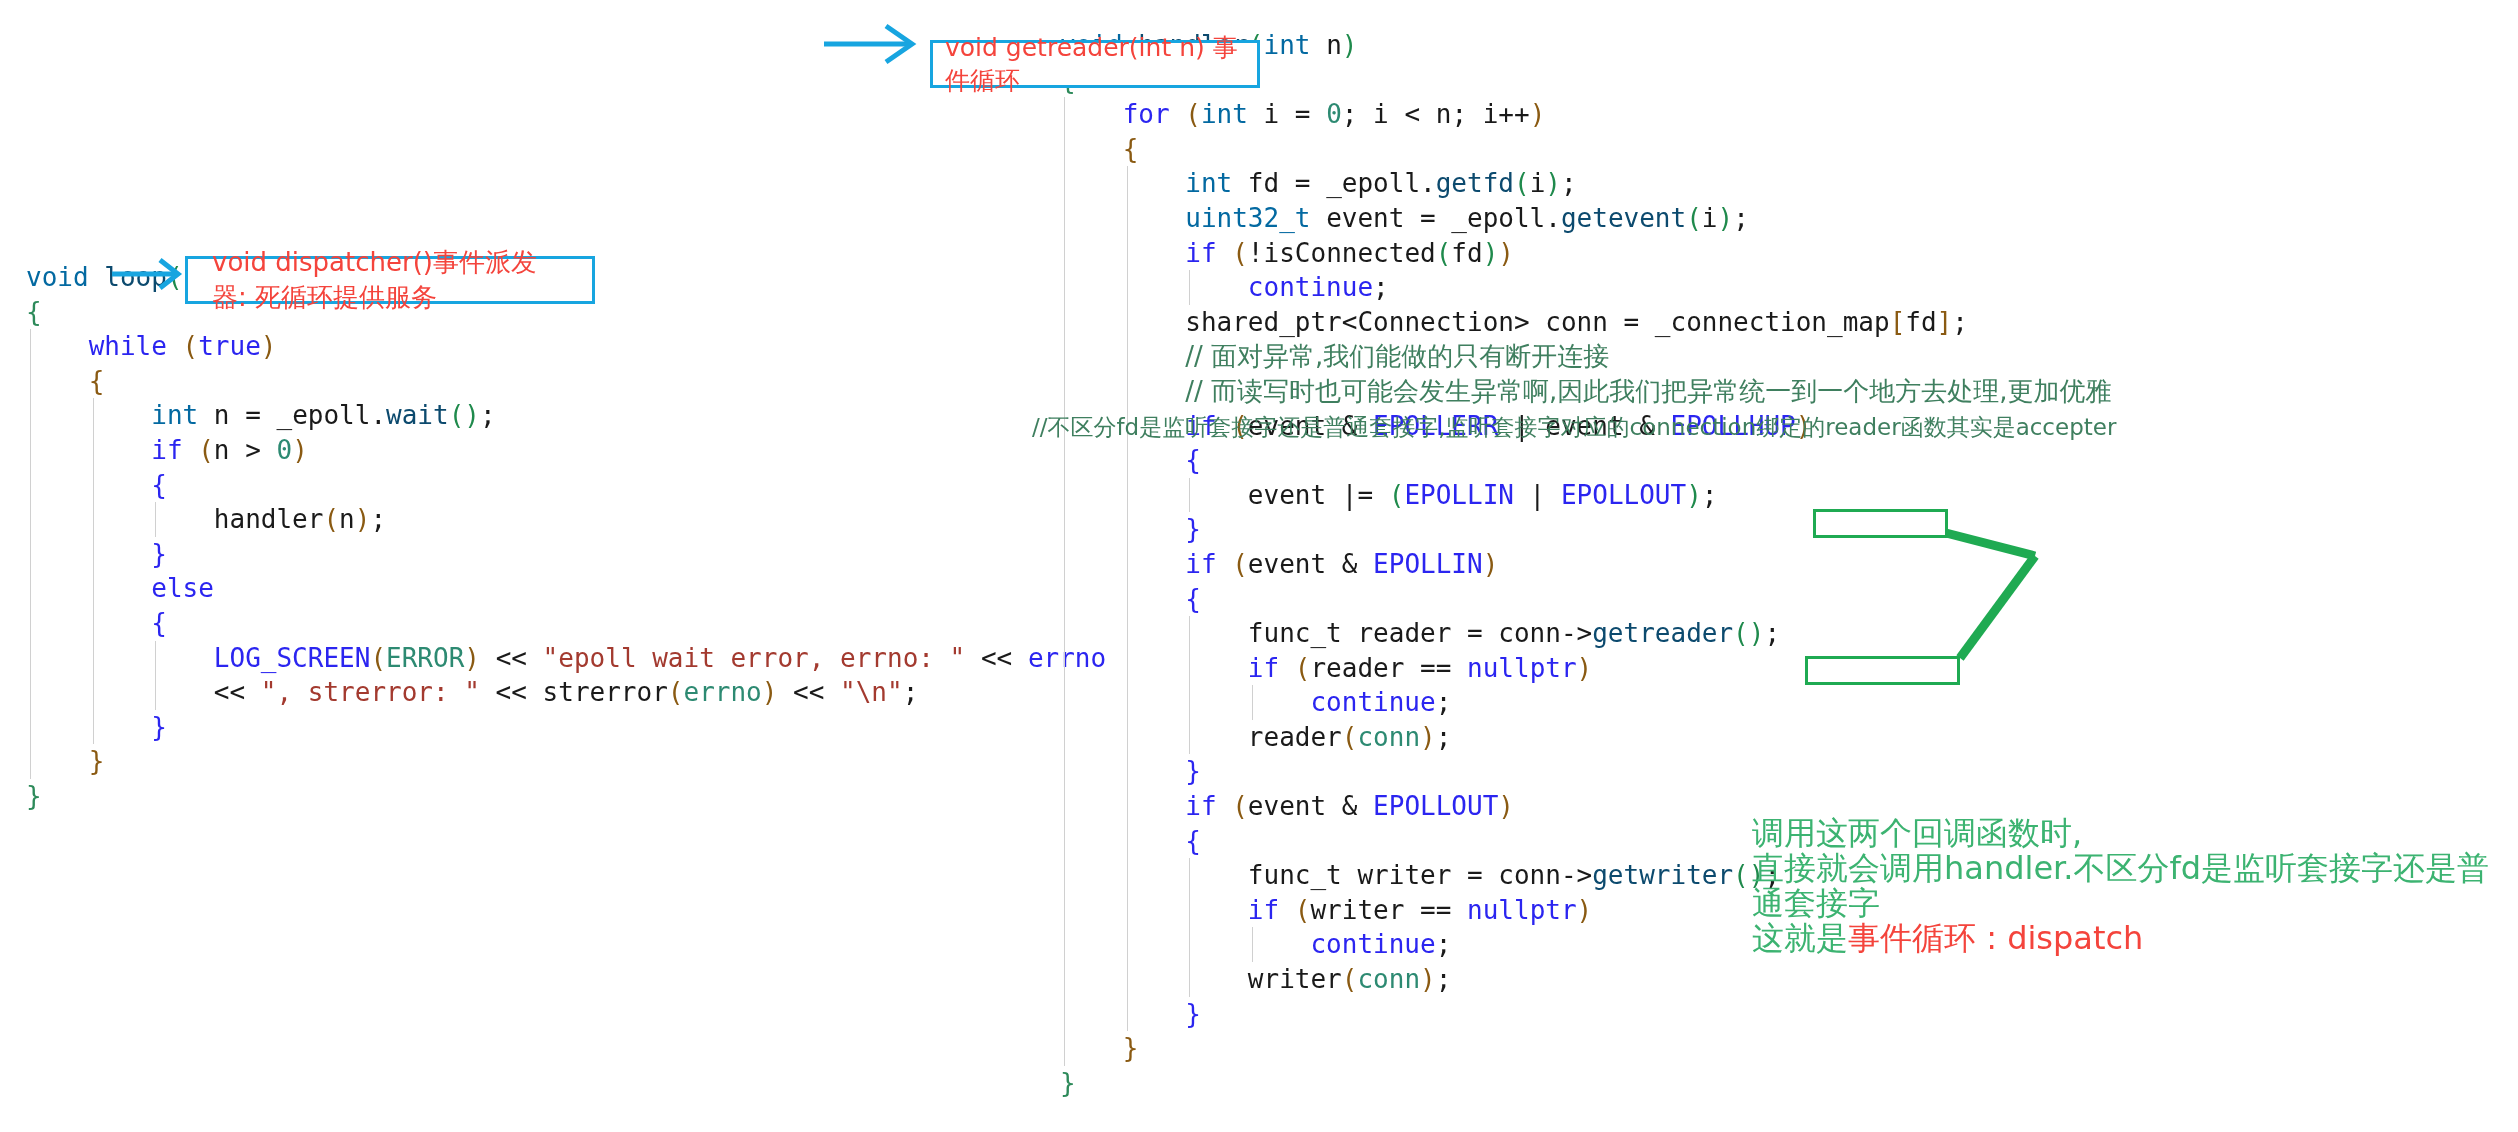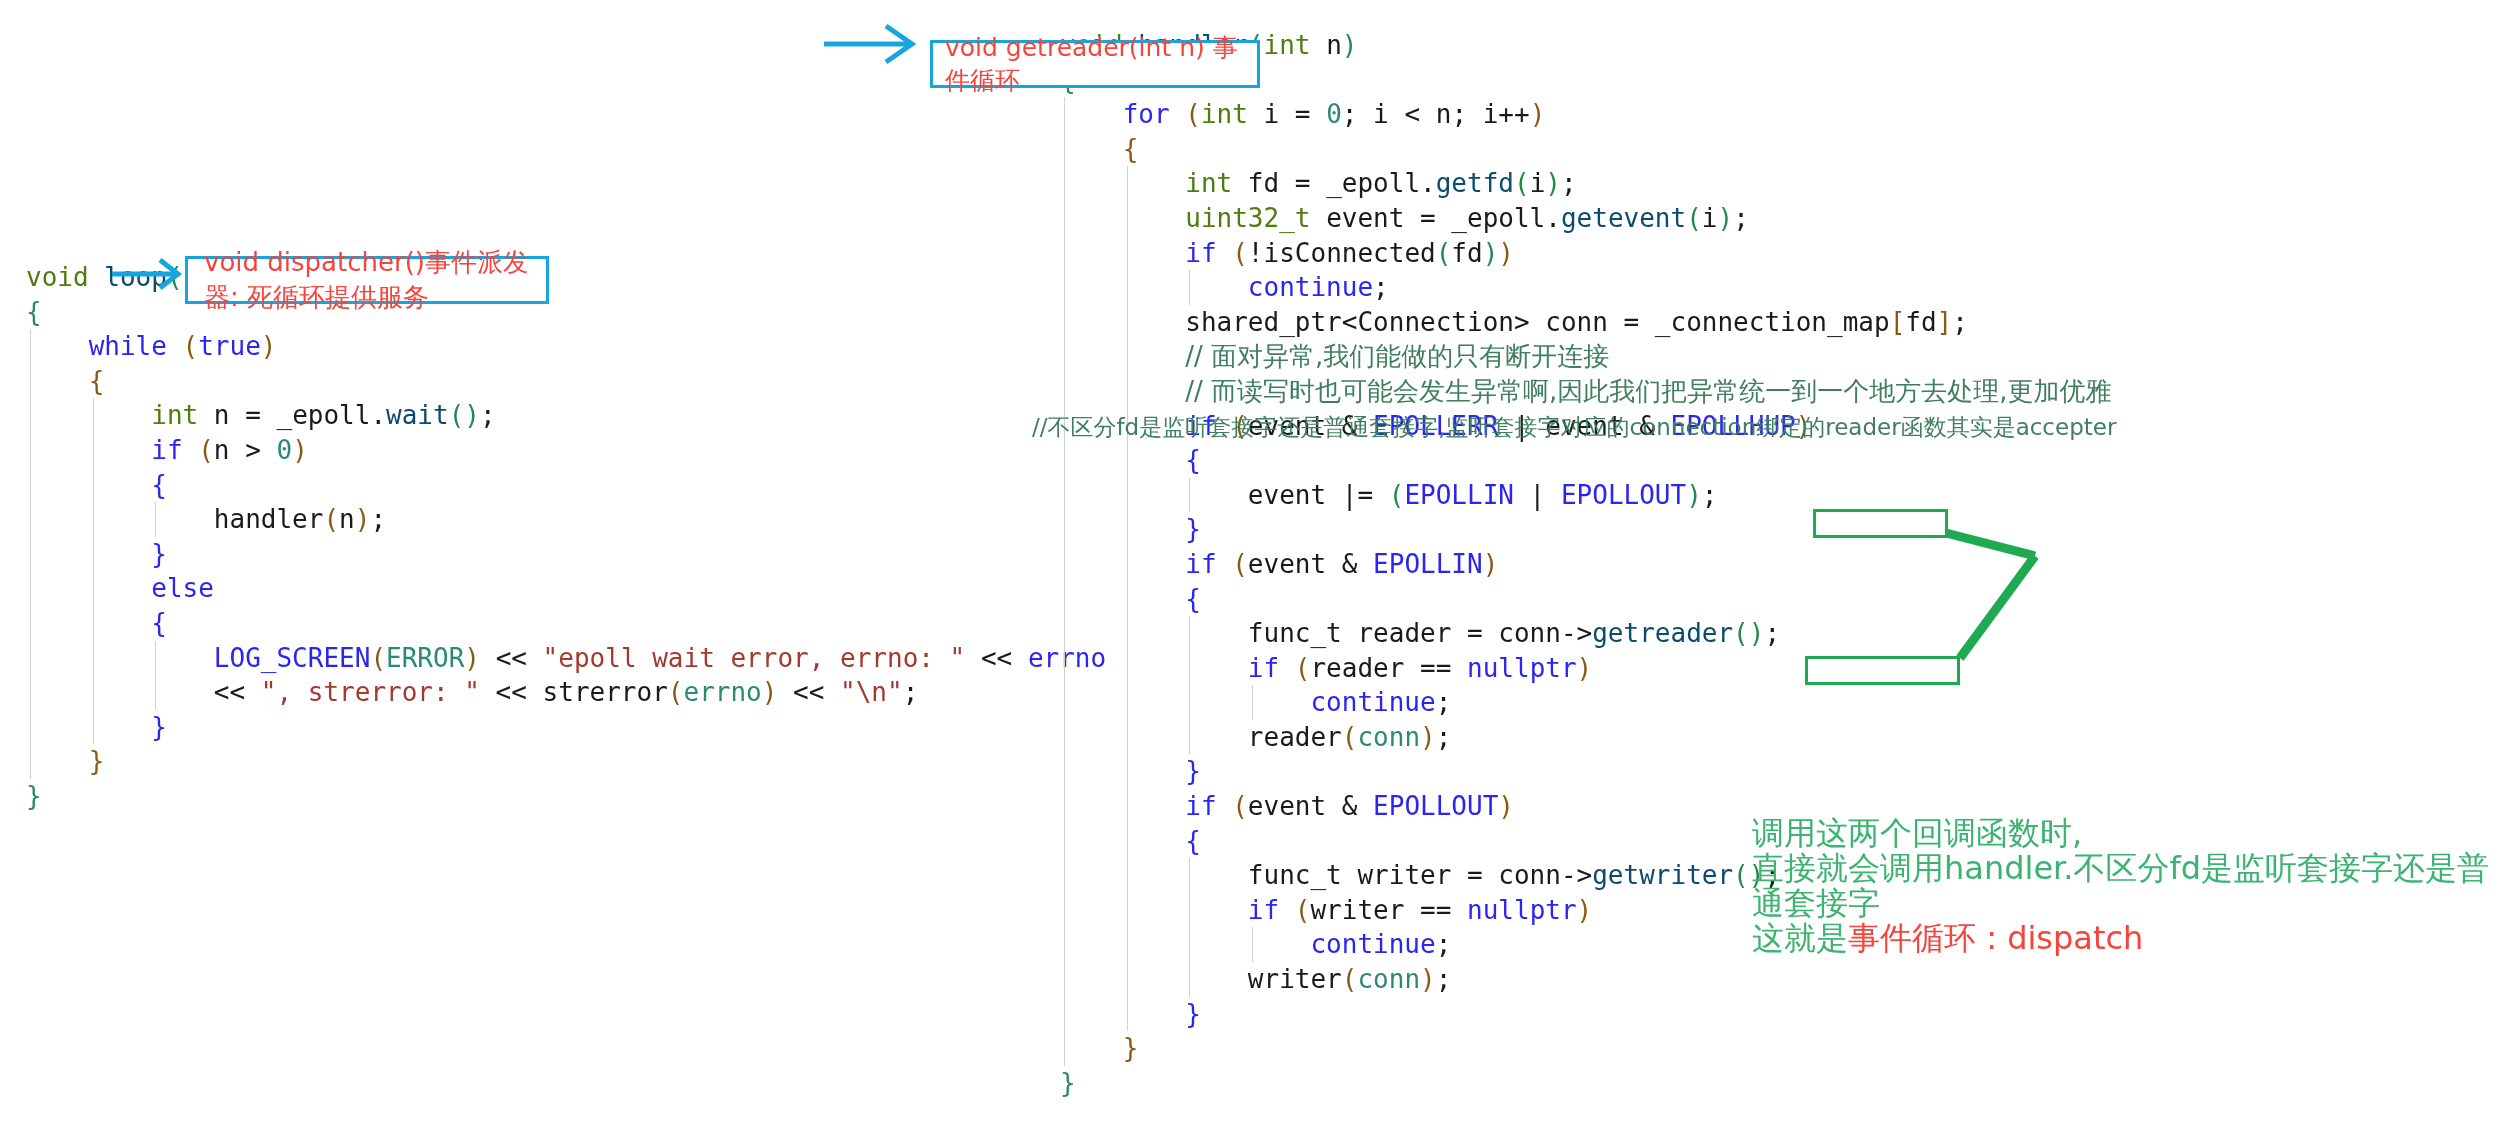--- a/index.html
+++ b/index.html
@@ -12,21 +12,21 @@
   }
   
   .code-block{position:absolute;font-size:26px;line-height:34.6px;white-space:pre;}
   #left-code{left:26px;top:260px;}
   #right-code{left:1060px;top:28px;}
   .ln{position:relative;height:34.6px;}
   
   .guide{position:absolute;top:0;width:1px;height:34.6px;background:#d0d0d0;}
   
   .kw      {color:#2b25f0;}          
-  .typ     {color:#4d7c0f;}          
+  .typ     {color:#0369a1;}          
   .fn      {color:#0c4a6e;}
   .pl      {color:#1a1a1a;}          
   .par     {color:#8a5a12;}          
   .par3    {color:#1f8a4c;}          
   .num     {color:#2d8a72;}          
   .str     {color:#a33a2f;}          
   .mac     {color:#2b25f0;}          
   .id      {color:#2d8a72;}          
   .cmt     {color:#3f7f5f;}
   .brc-g   {color:#2d8a5a;}
@@ -36,21 +36,21 @@
   
   .anno-box{
     position:absolute;
     border:3px solid #17a5e0;
     background:#ffffff;
     color:#f4443c;
     font-family:"DejaVu Sans","Liberation Sans",sans-serif;
     display:flex;align-items:center;
     box-sizing:border-box;
   }
-  #anno-dispatcher{left:185px;top:256px;width:364px;height:48px;font-size:26px;padding:0 16px;}
+  #anno-dispatcher{left:185px;top:256px;width:410px;height:48px;font-size:26px;padding:0 24px;}
   #anno-eventloop {left:930px;top:40px;width:330px;height:48px;font-size:25px;padding:0 12px;}
   
   .arrow{position:absolute;}
   
   #green-anno{
     position:absolute;left:1055px;top:504px;width:450px;
     font-family:"DejaVu Sans","Liberation Sans",sans-serif;
     font-size:32px;line-height:35px;color:#3cb371;
   }
   #green-anno .red{color:#f4443c;}

